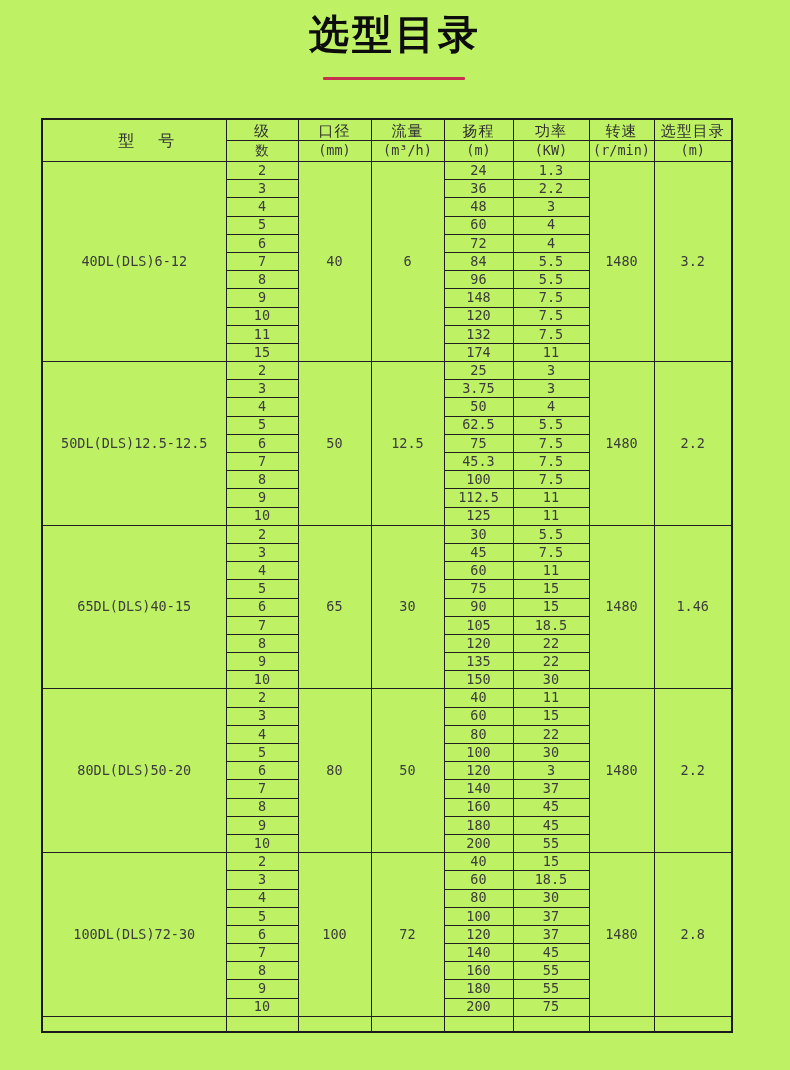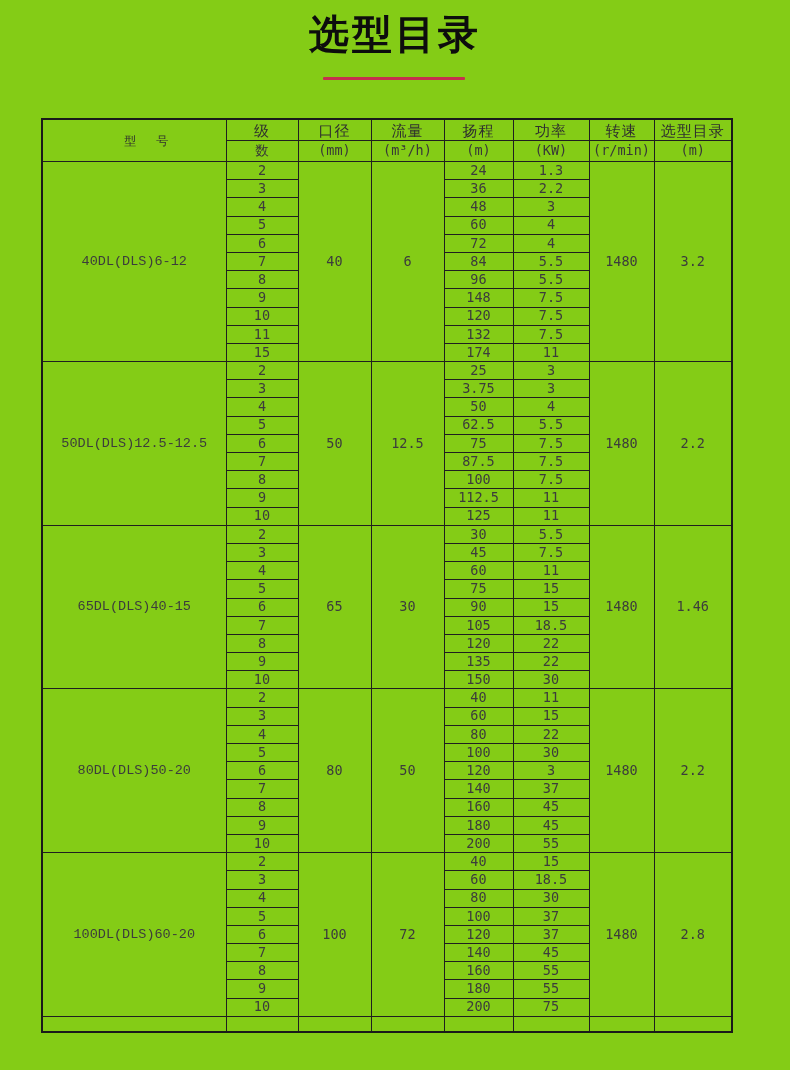--- a/index.html
+++ b/index.html
@@ -1,21 +1,21 @@
 <!DOCTYPE html>
 <html><head>
 <meta charset="utf-8">
 <style>
   html, body { margin: 0; padding: 0; background: #ffffff; }
   .page {
     position: relative;
     width: 790px;
     height: 1070px;
     overflow: hidden;
-    background: #84cc16;
+    background: #bef264;
     font-family: "Liberation Sans", sans-serif;
   }
   .page-title {
     position: absolute;
     top: 10px;
     left: 0;
     width: 790px;
     text-align: center;
     font-size: 40px;
     font-weight: 700;
@@ -58,34 +58,33 @@
     color: #2f2f2f;
     letter-spacing: 1px;
   }
   table.catalog thead th.unit {
     font-family: "DejaVu Sans Mono", monospace;
     font-size: 13.5px;
     letter-spacing: 0;
     color: #383838;
   }
   table.catalog thead th.model-head {
-    font-size: 12px;
+    font-size: 16px;
     letter-spacing: 4px;
     padding-left: 28px;
   }
   table.catalog tbody td {
     height: 17.2px;
     font-family: "DejaVu Sans Mono", monospace;
     font-size: 13.5px;
     color: #3c3c3c;
   }
   table.catalog tbody td.model {
     font-size: 13.5px;
     letter-spacing: 0;
-    font-family: Liberation Mono, monospace;
   }
   table.catalog tbody.partial td { height: 14px; }
 </style>
 </head>
 <body>
 
 <div class="page">
 
   <div class="page-title">选型目录</div>
 
@@ -209,21 +208,21 @@
           <td>62.5</td>
           <td>5.5</td>
         </tr>
         <tr>
           <td>6</td>
           <td>75</td>
           <td>7.5</td>
         </tr>
         <tr>
           <td>7</td>
-          <td>87.5</td>
+          <td>45.3</td>
           <td>7.5</td>
         </tr>
         <tr>
           <td>8</td>
           <td>100</td>
           <td>7.5</td>
         </tr>
         <tr>
           <td>9</td>
           <td>112.5</td>
@@ -328,21 +327,21 @@
           <td>9</td>
           <td>180</td>
           <td>45</td>
         </tr>
         <tr>
           <td>10</td>
           <td>200</td>
           <td>55</td>
         </tr>
         <tr>
-          <td rowspan="9" class="model">100DL(DLS)60-20</td>
+          <td rowspan="9" class="model">100DL(DLS)72-30</td>
           <td>2</td>
           <td rowspan="9">100</td>
           <td rowspan="9">72</td>
           <td>40</td>
           <td>15</td>
           <td rowspan="9">1480</td>
           <td rowspan="9">2.8</td>
         </tr>
         <tr>
           <td>3</td>

